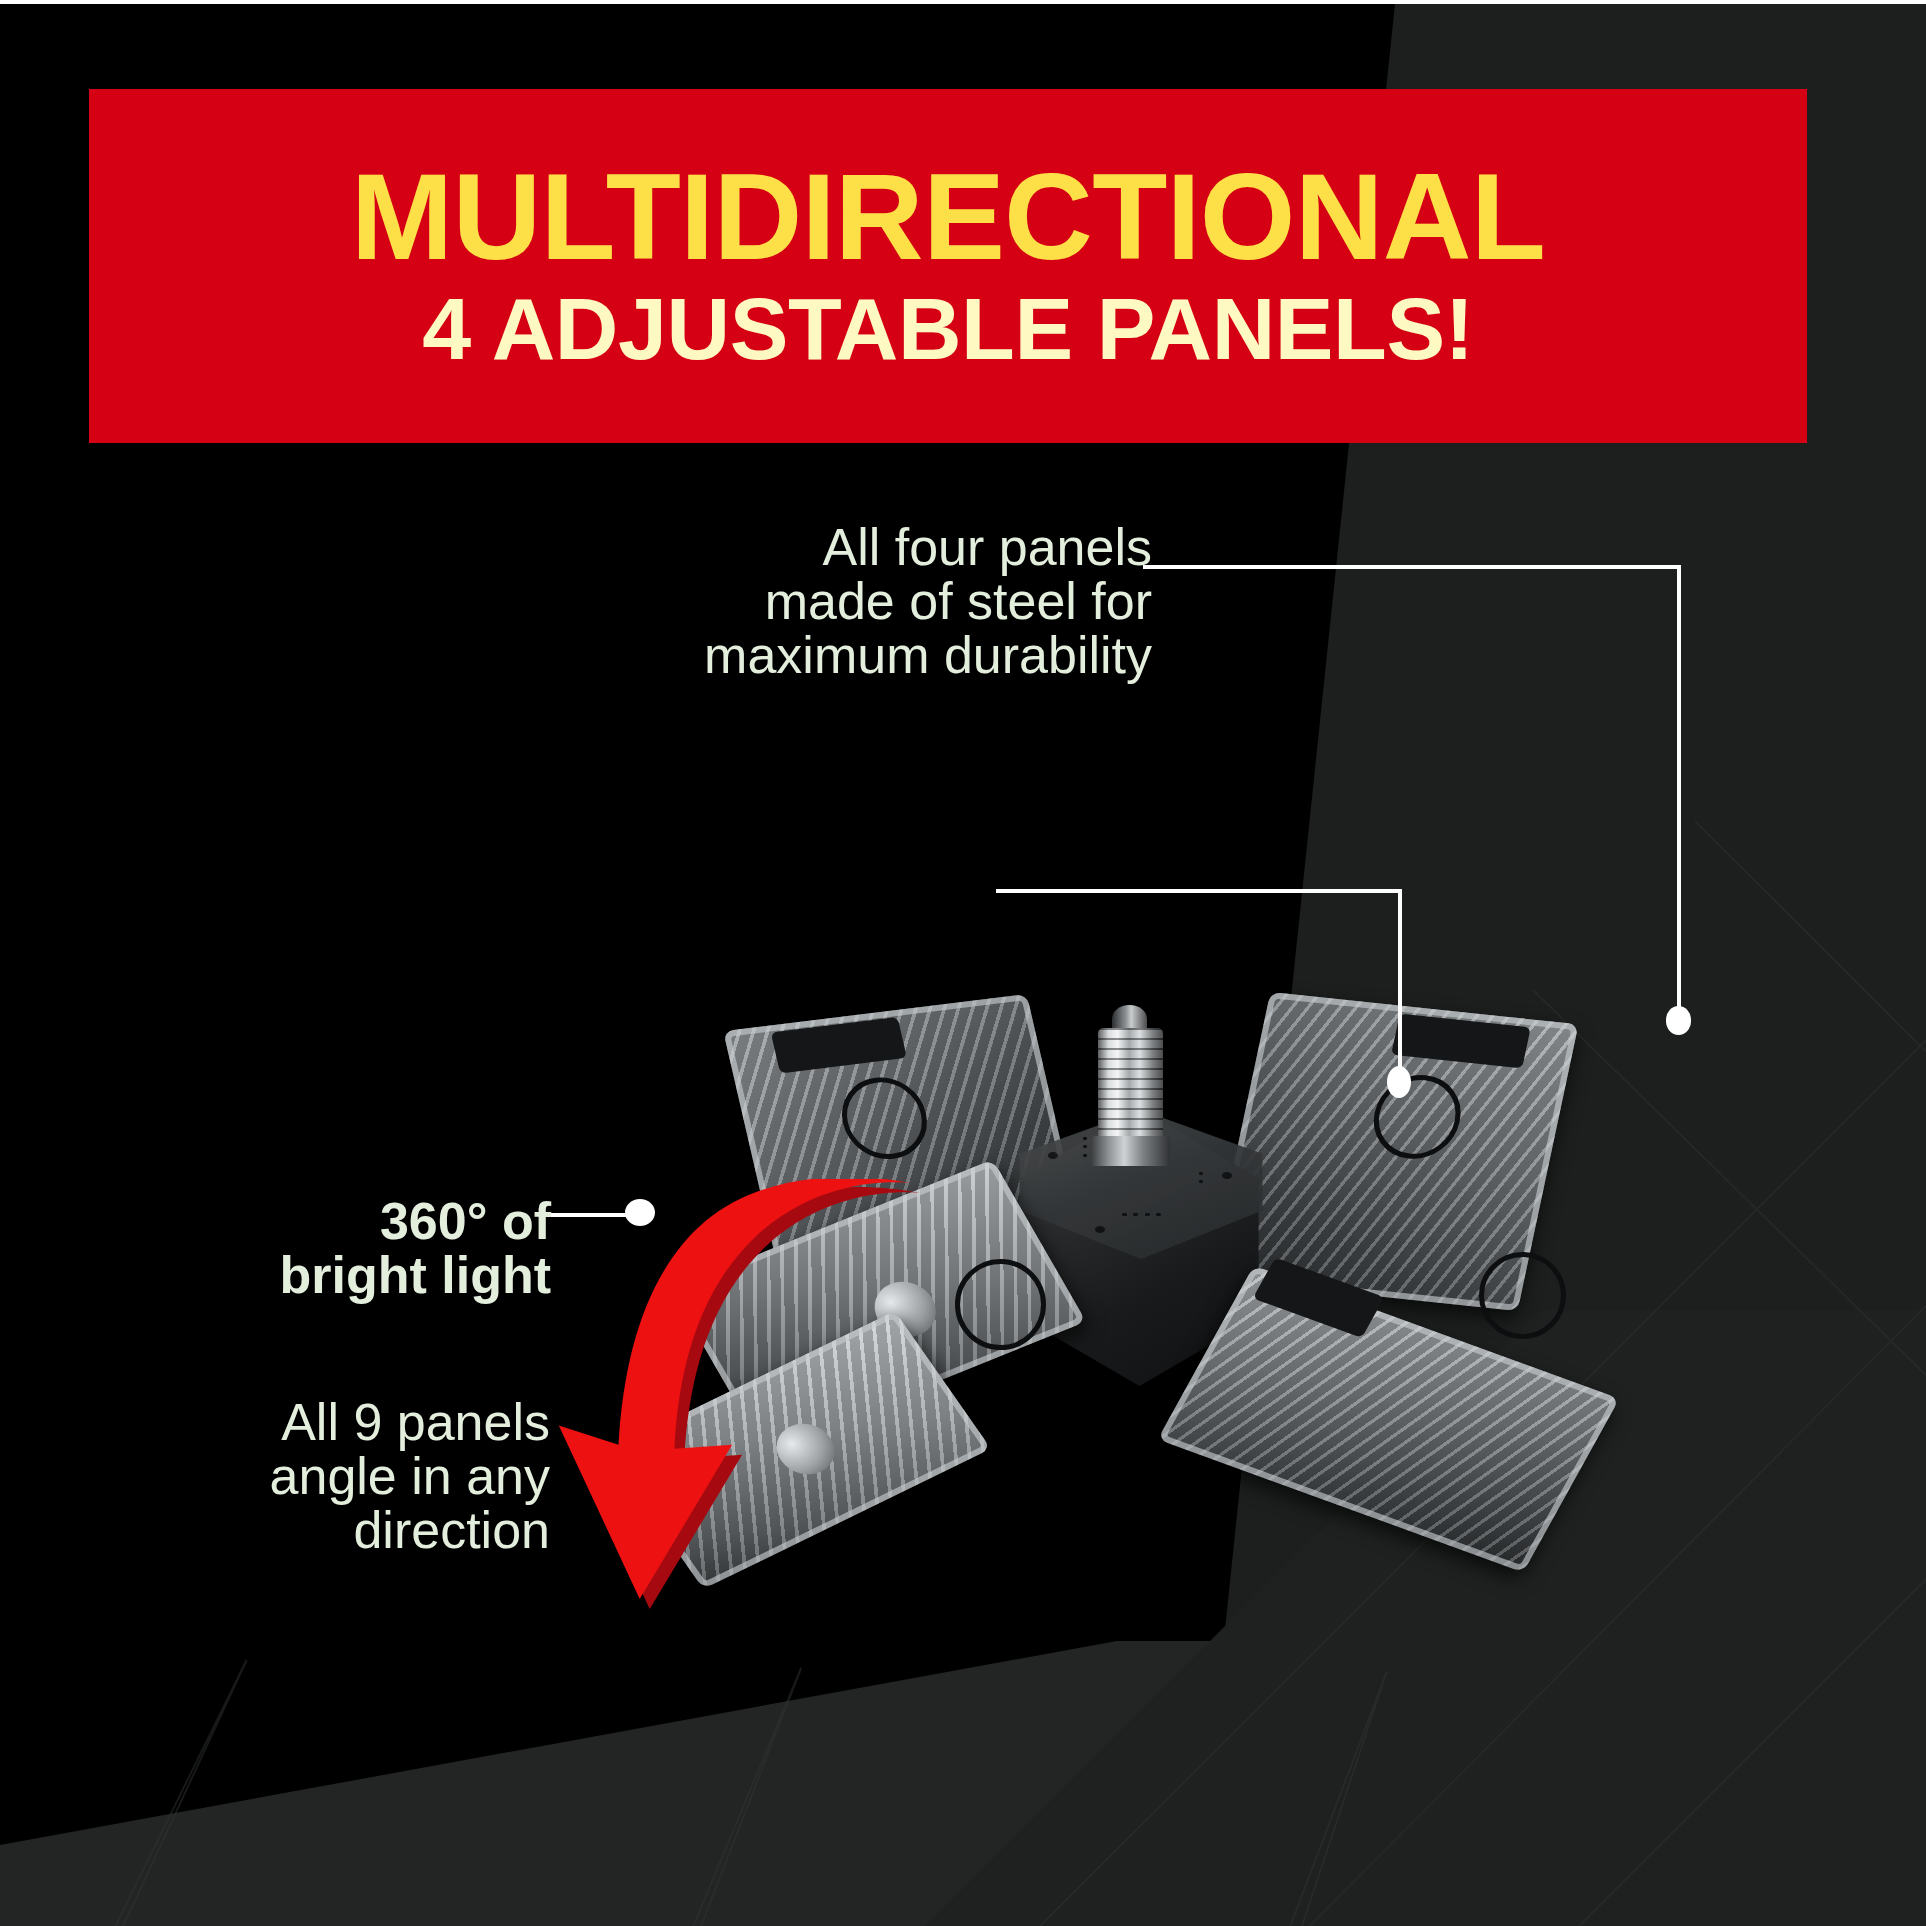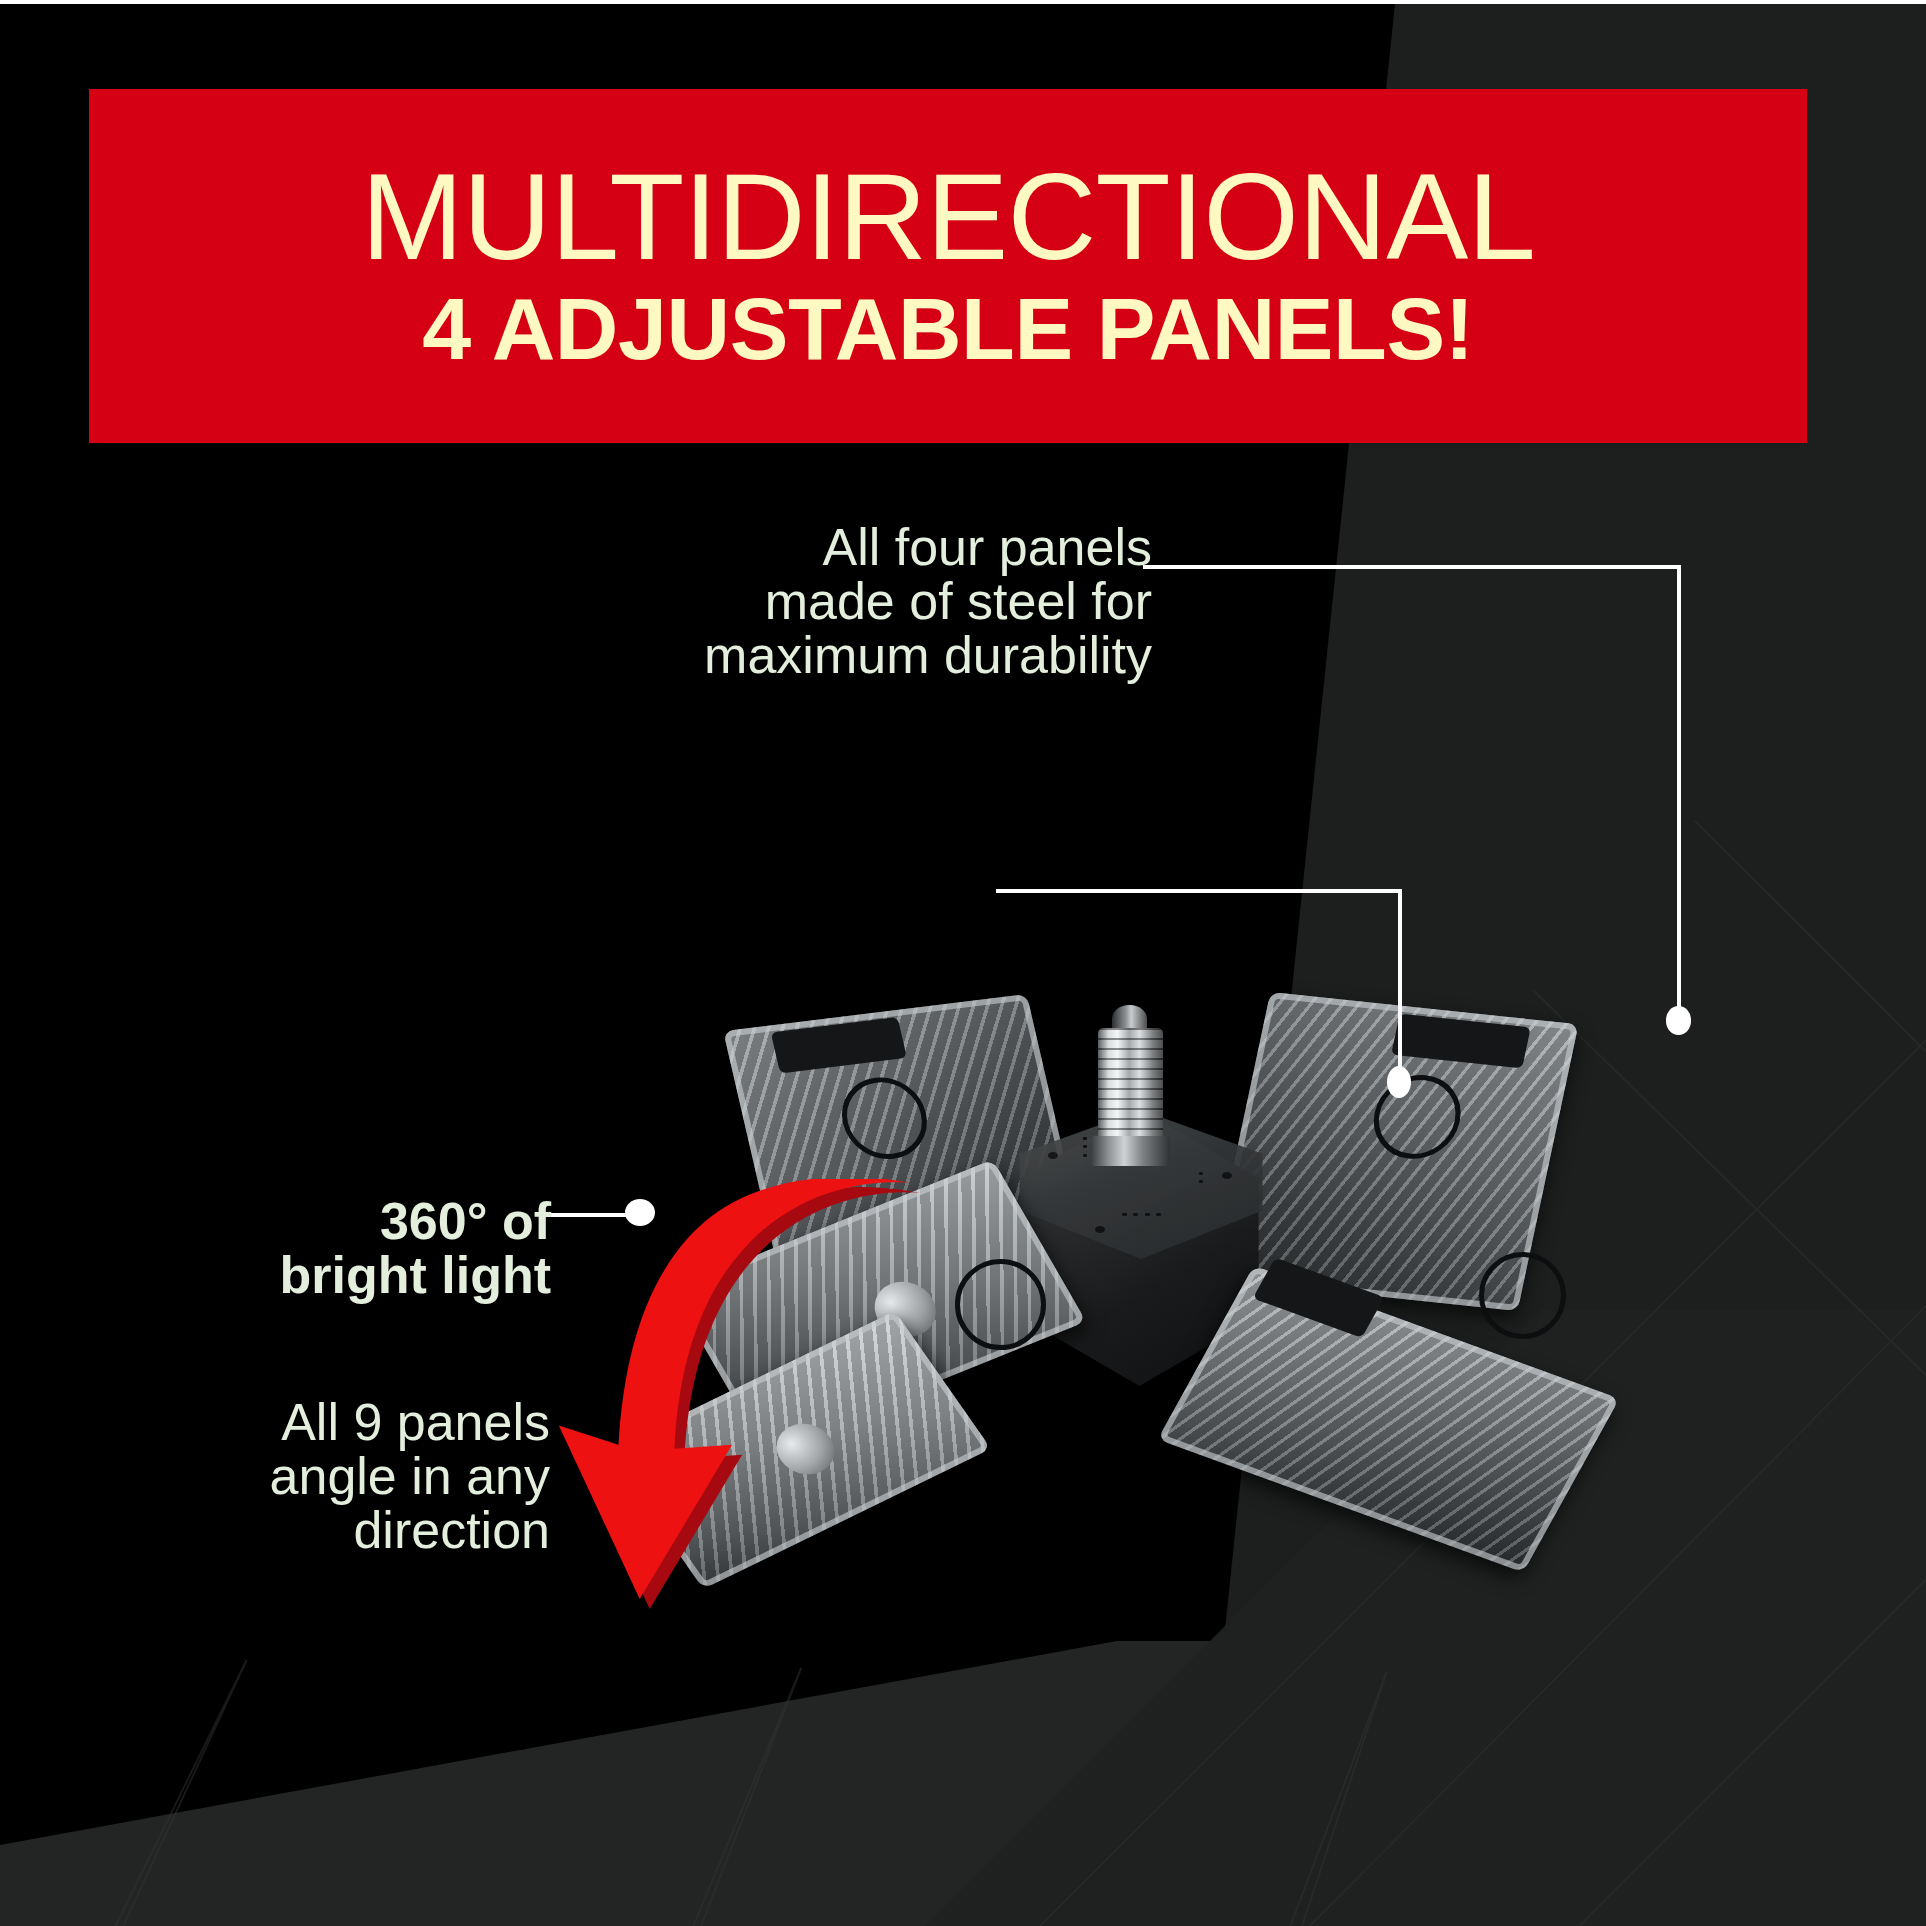--- a/index.html
+++ b/index.html
@@ -31,21 +31,21 @@
   .grid-lines{position:absolute;left:0;top:3.9px;width:1926px;height:1922px;pointer-events:none;}
   .top-white{position:absolute;left:0;top:0;width:1926px;height:3.9px;background:#ffffff;}
 
   
   .banner{
     position:absolute;left:89px;top:89px;width:1718px;height:354px;
     background:#d50013;
     display:flex;flex-direction:column;align-items:center;justify-content:center;
   }
   .banner-l1{
-    color:#fef9c3;font-weight:normal;letter-spacing:-0.8px;
+    color:#fde047;font-weight:bold;letter-spacing:-0.8px;
     font-size:123px;line-height:0.98;white-space:nowrap;
   }
   .banner-l2{
     color:#fef9c3;font-weight:bold;letter-spacing:-0.4px;
     font-size:88px;line-height:1.05;white-space:nowrap;margin-top:5.4px;
   }
 
   
   .callout{
     position:absolute;

